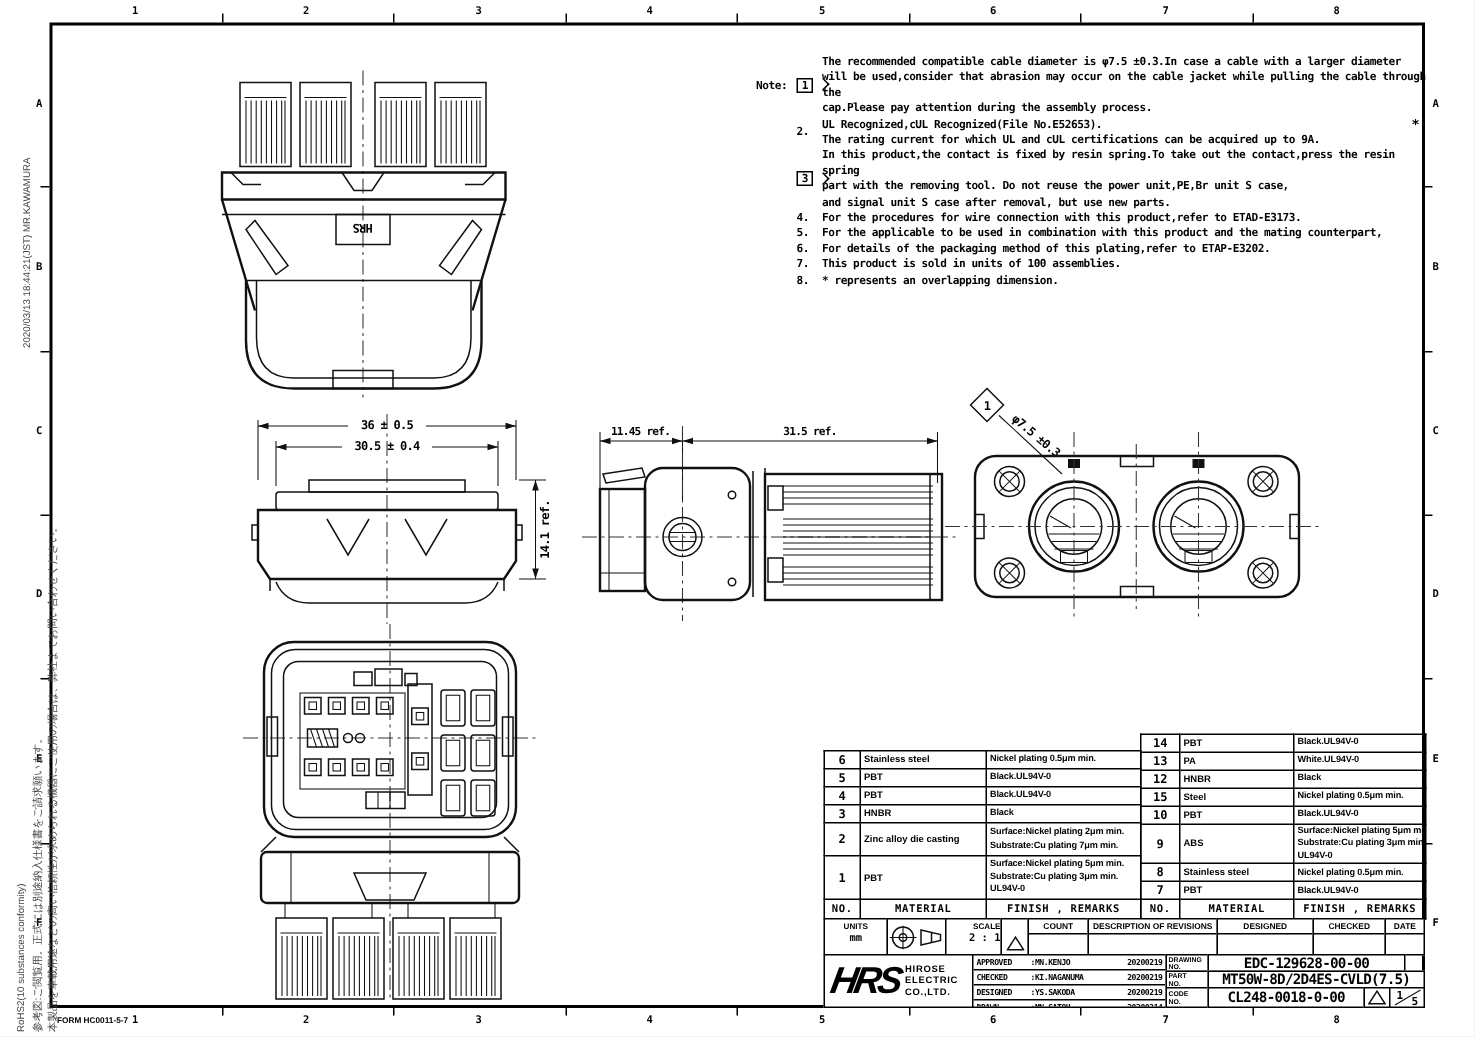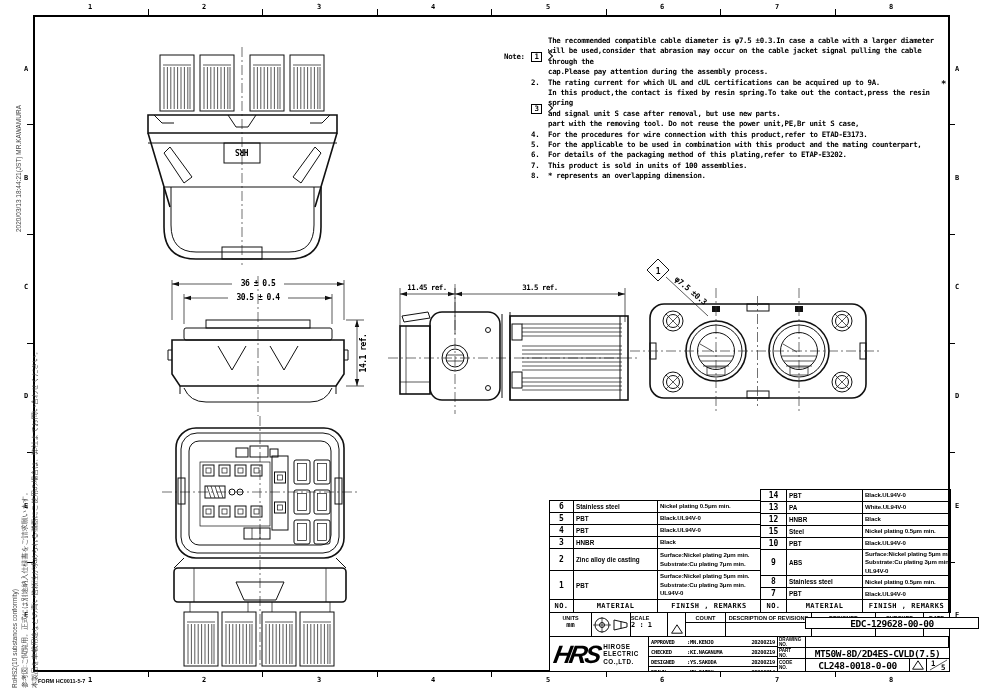--- a/index.html
+++ b/index.html
@@ -131,38 +131,39 @@
   <span class="glab" style="left:941px;top:79px;font-size:9px">*</span>
   <span class="abs" style="left:38px;top:678px;font:bold 5.5px 'Liberation Sans',sans-serif">FORM HC0011-5-7</span>
 
 
   <div class="notes">
     <div class="nrow">
       <span class="ngut">Note:</span>
       <span class="nmark"><span class="flagbox">1</span><span class="flagtip"></span></span>
       <div class="nlines">
         <div>The recommended compatible cable diameter is φ7.5 ±0.3.In case a cable with a larger diameter</div>
-        <div>will be used,consider that abrasion may occur on the cable jacket signal pulling the cable through the</div>
+        <div>will be used,consider that abrasion may occur on the cable jacket while pulling the cable through the</div>
         <div>cap.Please pay attention during the assembly process.</div>
       </div>
     </div>
     <div class="nrow">
       <span class="ngut"></span>
         <span class="nmark">2.</span>
       <div class="nlines">
+        <div>UL Recognized,cUL Recognized(File No.E52653).</div>
         <div>The rating current for which UL and cUL certifications can be acquired up to 9A.</div>
       </div>
     </div>
     <div class="nrow">
       <span class="ngut"></span>
       <span class="nmark"><span class="flagbox">3</span><span class="flagtip"></span></span>
       <div class="nlines">
         <div>In this product,the contact is fixed by resin spring.To take out the contact,press the resin spring</div>
+        <div>part with the removing tool. Do not reuse the power unit,PE,Br unit S case,</div>
         <div>and signal unit S case after removal, but use new parts.</div>
-        <div>part with the removing tool. Do not reuse the power unit,PE,Br unit S case,</div>
       </div>
     </div>
     <div class="nrow">
       <span class="ngut"></span>
         <span class="nmark">4.</span>
       <div class="nlines">
           <div>For the procedures for wire connection with this product,refer to ETAD-E3173.</div>
         </div>
     </div>
     <div class="nrow">
@@ -505,21 +506,21 @@
     <div style="font:bold 7px 'DejaVu Sans Mono',monospace">mm</div>
   </div>
   <div class="cell ctr" style="left:591px;top:612px;width:40px;height:25px">
     <svg width="36" height="16" viewBox="0 0 36 16">
       <circle class="ln" cx="9" cy="8" r="7"></circle>
         <circle class="ln" cx="9" cy="8" r="2.5"></circle>
       <path class="lnt" d="M0,8H18 M9,0V16"></path>
       <path class="ln" d="M21,3 L34,6 V10 L21,13 Z M28,4.5 V11.5"></path>
     </svg>
   </div>
-  <div class="cell" style="left:630px;top:612px;width:38px;height:25px;text-align:left">
+  <div class="cell" style="left:630px;top:612px;width:38px;height:25px;text-align:right">
     <div style="font-size:5.4px;margin-top:2px">SCALE</div>
     <div style="font:bold 7px 'DejaVu Sans Mono',monospace">2 : 1</div>
   </div>
   <div class="cell" style="left:667px;top:612px;width:19px;height:25px">
     <svg width="12" height="10" viewBox="0 0 12 10" style="position:absolute;left:3px;bottom:2px">
       <path class="ln" d="M6,0.8 L11.4,9.2 H0.6 Z"></path>
     </svg>
   </div>
   <div class="cell ctr" style="left:685px;top:612px;width:41px;height:11px">COUNT</div>
   <div class="cell ctr" style="left:725px;top:612px;width:87px;height:11px">DESCRIPTION OF REVISIONS</div>
@@ -559,21 +560,21 @@
     <div class="aprow">
       <span class="aprole">DRAWN</span>
       <span class="apname">:MN.SATOH</span>
       <span class="apdate">20200214</span>
     </div>
   </div>
   <div class="cell numlab" style="left:777px;top:636px;width:29px;height:12px">
     <span>DRAWING</span>
       <span>NO.</span>
   </div>
-  <div class="cell" style="left:805px;top:617px;width:174px;height:12px">
+  <div class="cell" style="left:805px;top:636px;width:132px;height:12px">
     <div class="numval">EDC-129628-00-00</div>
   </div>
   <div class="cell numlab" style="left:777px;top:647px;width:29px;height:12px">
     <span>PART</span>
       <span>NO.</span>
   </div>
   <div class="cell" style="left:805px;top:647px;width:145px;height:12px">
     <div class="numval">MT50W-8D/2D4ES-CVLD(7.5)</div>
   </div>
   <div class="cell numlab" style="left:777px;top:658px;width:29px;height:14px">

